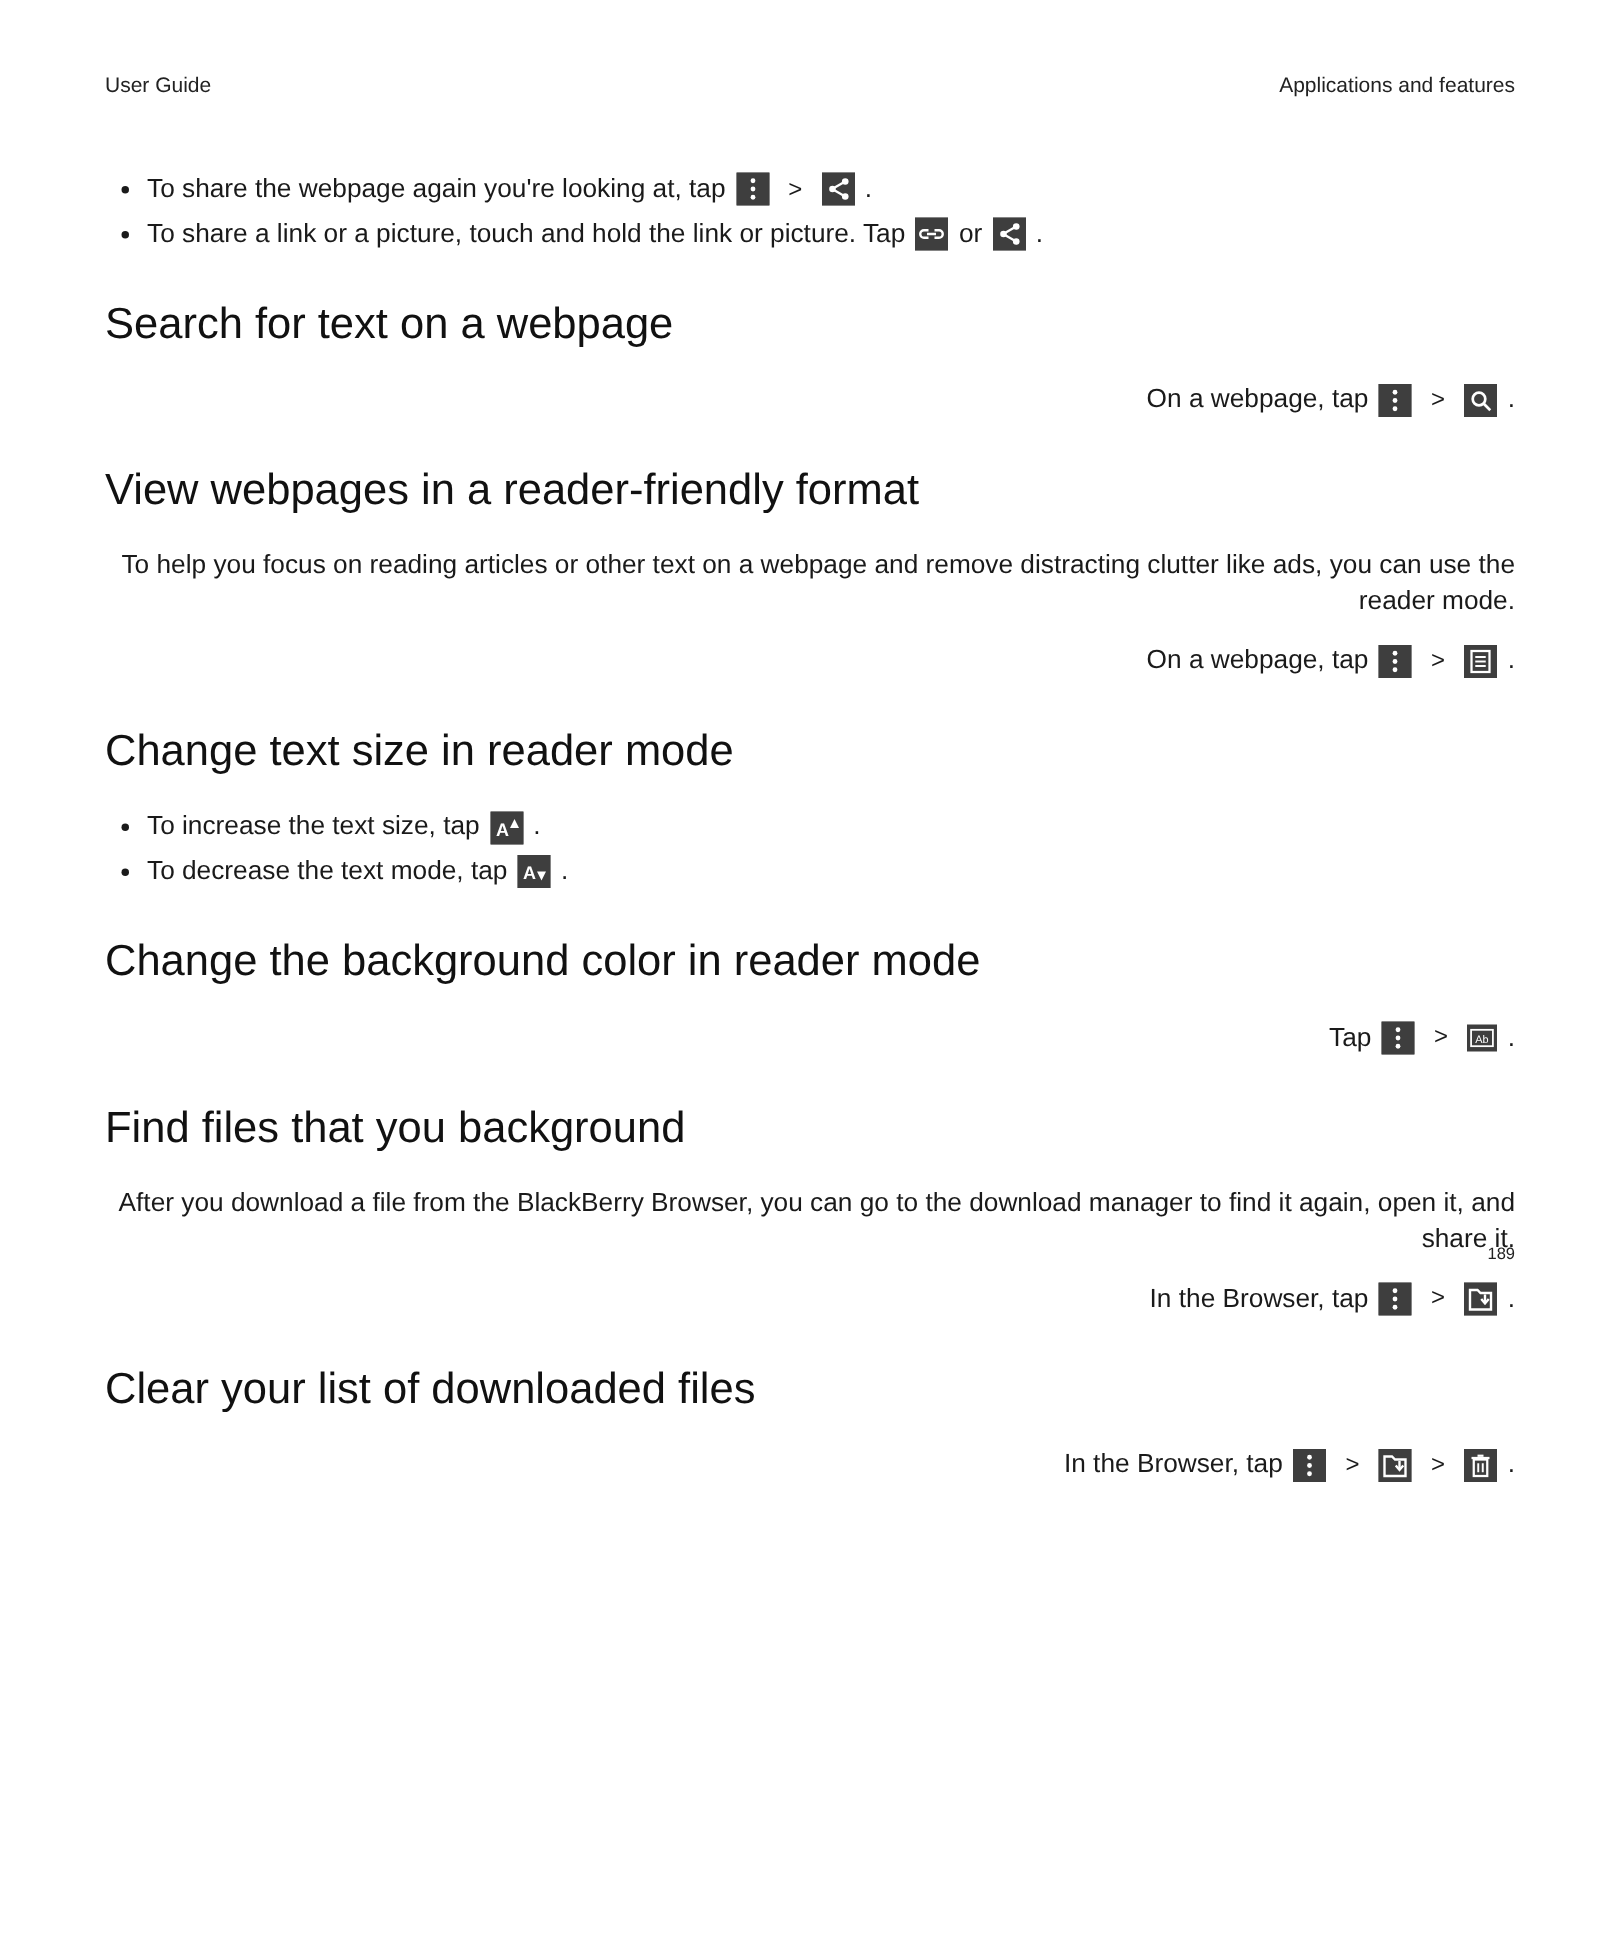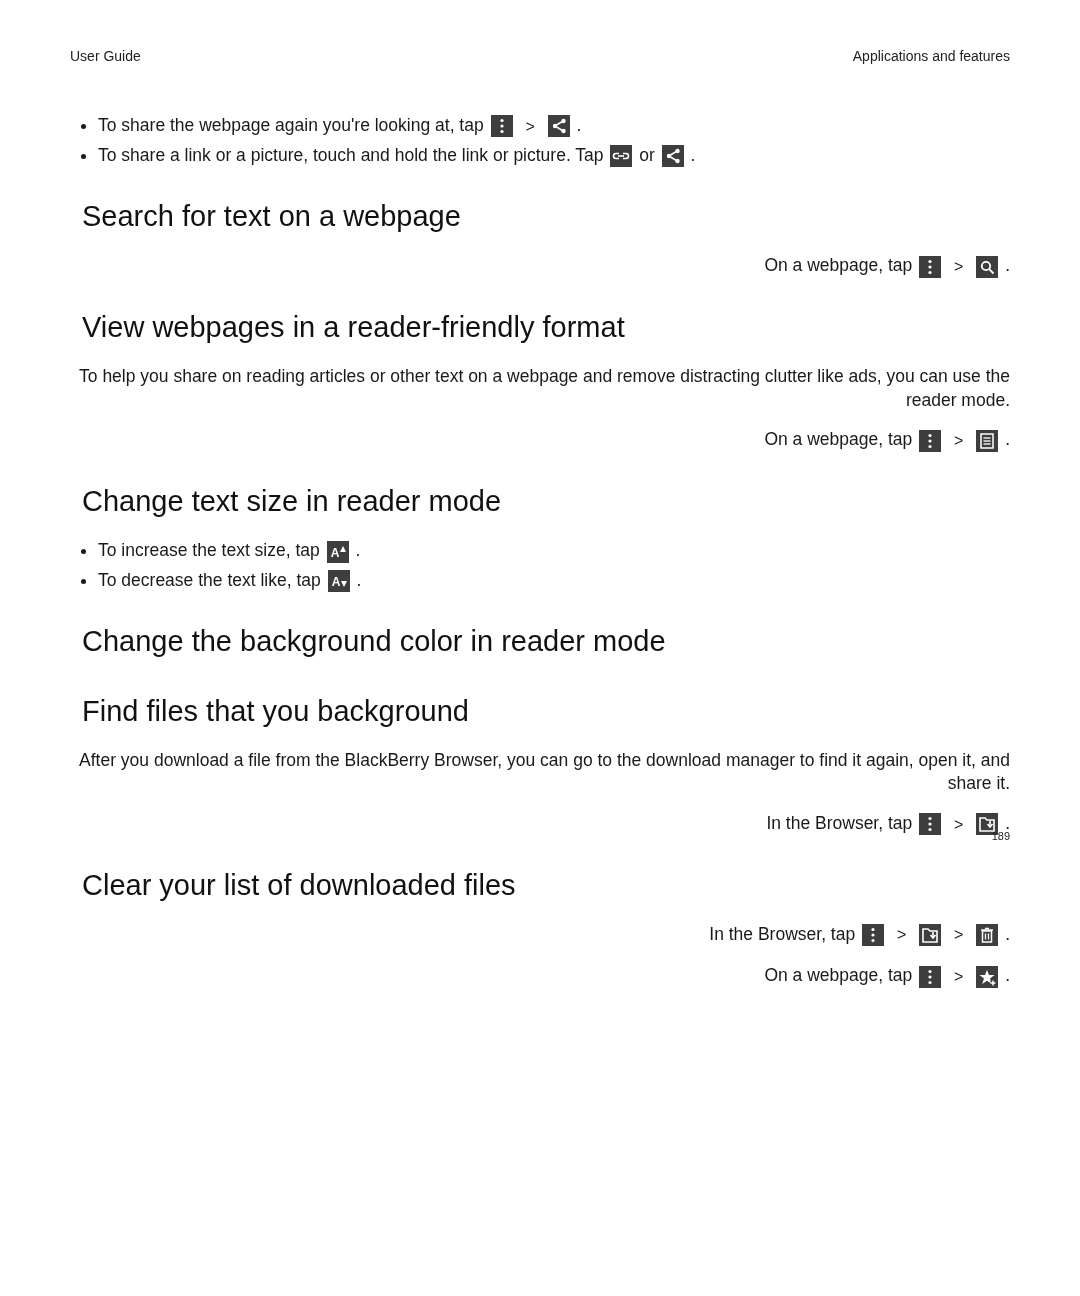--- a/index.html
+++ b/index.html
@@ -29,21 +29,21 @@
   padding:0 0 0 28px;
   margin:0 0 22px 0;
 }
 ul.bullets li{
   margin:6px 0;
   vertical-align:middle;
 }
 h2{
   font-weight:400;
   font-size:29px;
-  margin:30px 0 18px 12px;
+  margin:30px 0 18px 0;
   color:#111;
 }
 p{margin:0 0 16px 0;text-align:right;}
 .step{margin:0 0 18px 0;}
 .icon{
   display:inline-block;
   width:22px;
   height:22px;
   background:#3e3e3e;
   vertical-align:middle;
@@ -188,21 +188,21 @@
             <use href="#ic-more"></use>
           </svg></span>
   <span class="sep">&gt;</span>
   <span class="icon"><svg viewBox="0 0 22 22">
             <use href="#ic-search"></use>
           </svg></span>
   <span>.</span>
 </p>
 
 <h2>View webpages in a reader-friendly format</h2>
-<p>To help you share on reading articles or other text on a webpage and remove distracting clutter like ads, you can use the reader mode.</p>
+<p>To help you focus on reading articles or other text on a webpage and remove distracting clutter like ads, you can use the reader mode.</p>
 <p class="step">
   <span>On a webpage, tap </span>
   <span class="icon"><svg viewBox="0 0 22 22">
             <use href="#ic-more"></use>
           </svg></span>
   <span class="sep">&gt;</span>
   <span class="icon"><svg viewBox="0 0 22 22">
             <use href="#ic-reader"></use>
           </svg></span>
   <span>.</span>
@@ -211,29 +211,40 @@
 <h2>Change text size in reader mode</h2>
 <ul class="bullets">
   <li>
     <span>To increase the text size, tap </span>
     <span class="icon"><svg viewBox="0 0 22 22">
               <use href="#ic-aup"></use>
             </svg></span>
     <span>.</span>
   </li>
   <li>
-    <span>To decrease the text like, tap </span>
+    <span>To decrease the text mode, tap </span>
     <span class="icon"><svg viewBox="0 0 22 22">
               <use href="#ic-adown"></use>
             </svg></span>
     <span>.</span>
   </li>
 </ul>
 
 <h2>Change the background color in reader mode</h2>
+<p class="step">
+  <span>Tap </span>
+  <span class="icon"><svg viewBox="0 0 22 22">
+            <use href="#ic-more"></use>
+          </svg></span>
+  <span class="sep">&gt;</span>
+  <span class="icon icon-small"><svg viewBox="0 0 22 18">
+            <use href="#ic-ab"></use>
+          </svg></span>
+  <span>.</span>
+</p>
 
 <h2>Find files that you background</h2>
 <p>After you download a file from the BlackBerry Browser, you can go to the download manager to find it again, open it, and share it.</p>
 <p class="step">
   <span>In the Browser, tap </span>
   <span class="icon"><svg viewBox="0 0 22 22">
             <use href="#ic-more"></use>
           </svg></span>
   <span class="sep">&gt;</span>
   <span class="icon"><svg viewBox="0 0 22 22">

